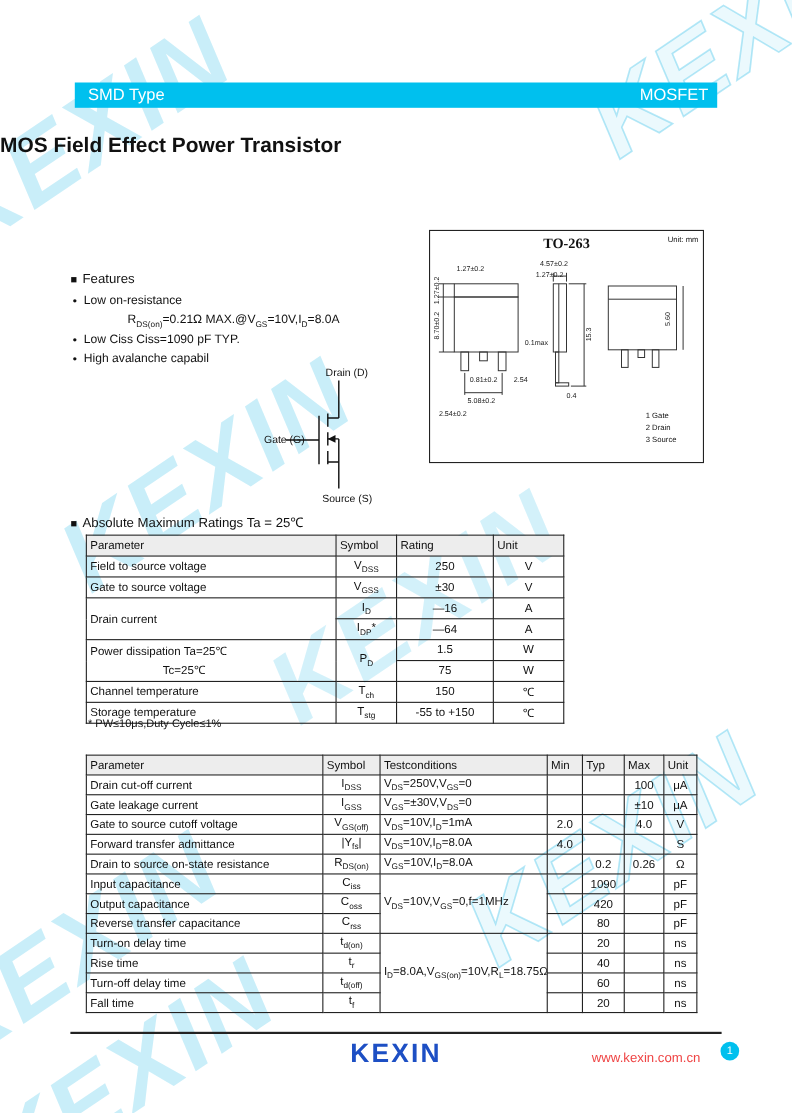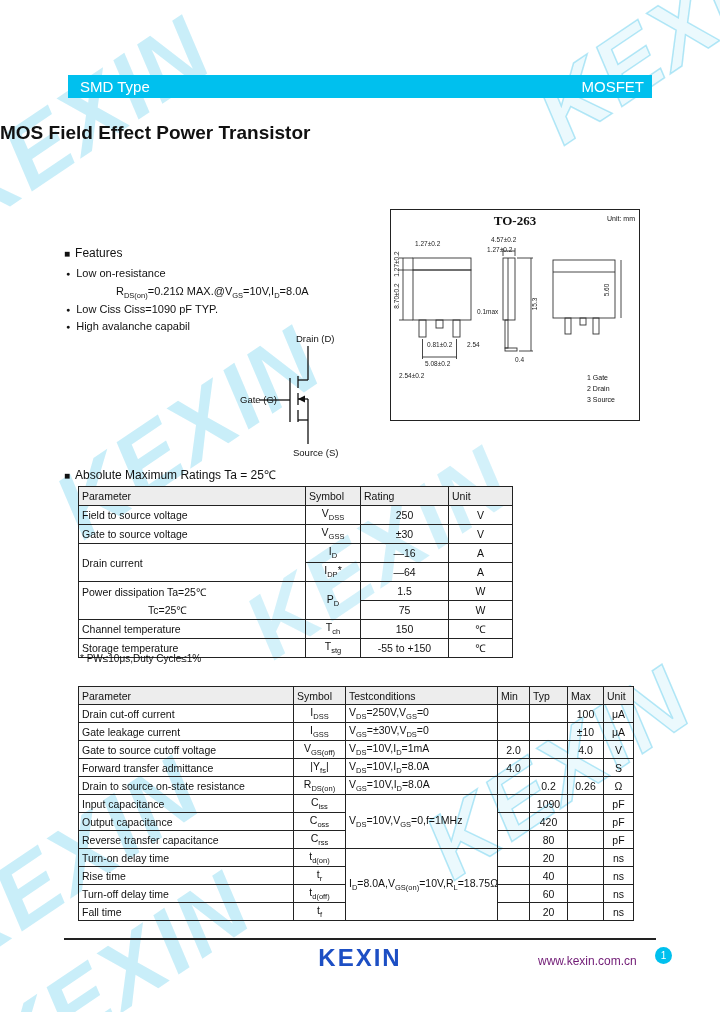--- a/index.html
+++ b/index.html
@@ -45,21 +45,21 @@
   .c{text-align:center;}
   .wrap{white-space:normal !important;line-height:1.3;}
   sub{font-size:7.5px;}
   .pd1,.pd2{height:18px;line-height:18px;}
   .pd2{padding-left:66px;}
   .fnote{position:absolute;left:80px;top:653px;font-size:10px;z-index:2;}
   
   .fline{position:absolute;left:64px;top:938px;width:592px;border-top:2px solid #222;z-index:2;}
   .logo{position:absolute;left:0;top:944px;width:720px;text-align:center;font-size:24px;
         font-weight:bold;color:#1d4fc4;letter-spacing:2px;z-index:2;}
-  .url{position:absolute;left:538px;top:954px;font-size:12px;color:#701a75;z-index:2;cursor:pointer;}
+  .url{position:absolute;left:538px;top:954px;font-size:12px;color:#ef4444;z-index:2;cursor:pointer;}
   .pagenum{position:absolute;left:655px;top:947px;width:17px;height:17px;border-radius:50%;
            background:#00c0ee;color:#fff;font-size:10px;display:flex;align-items:center;
            justify-content:center;z-index:2;}
 </style>
 </head>
 <body>
 
 <div class="page">
 
   <span class="wm fill" style="left:-70px;top:70px;">KEXIN</span>

